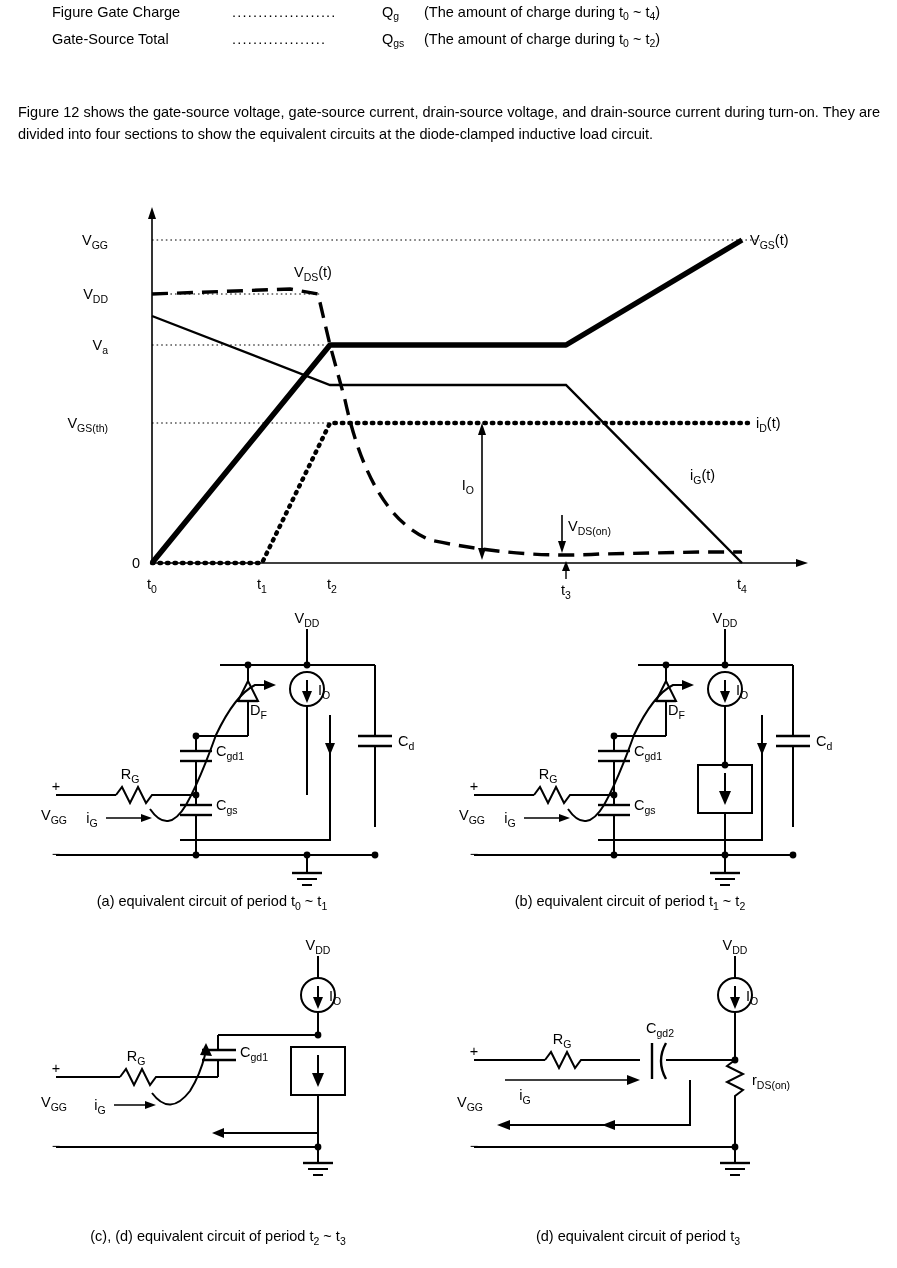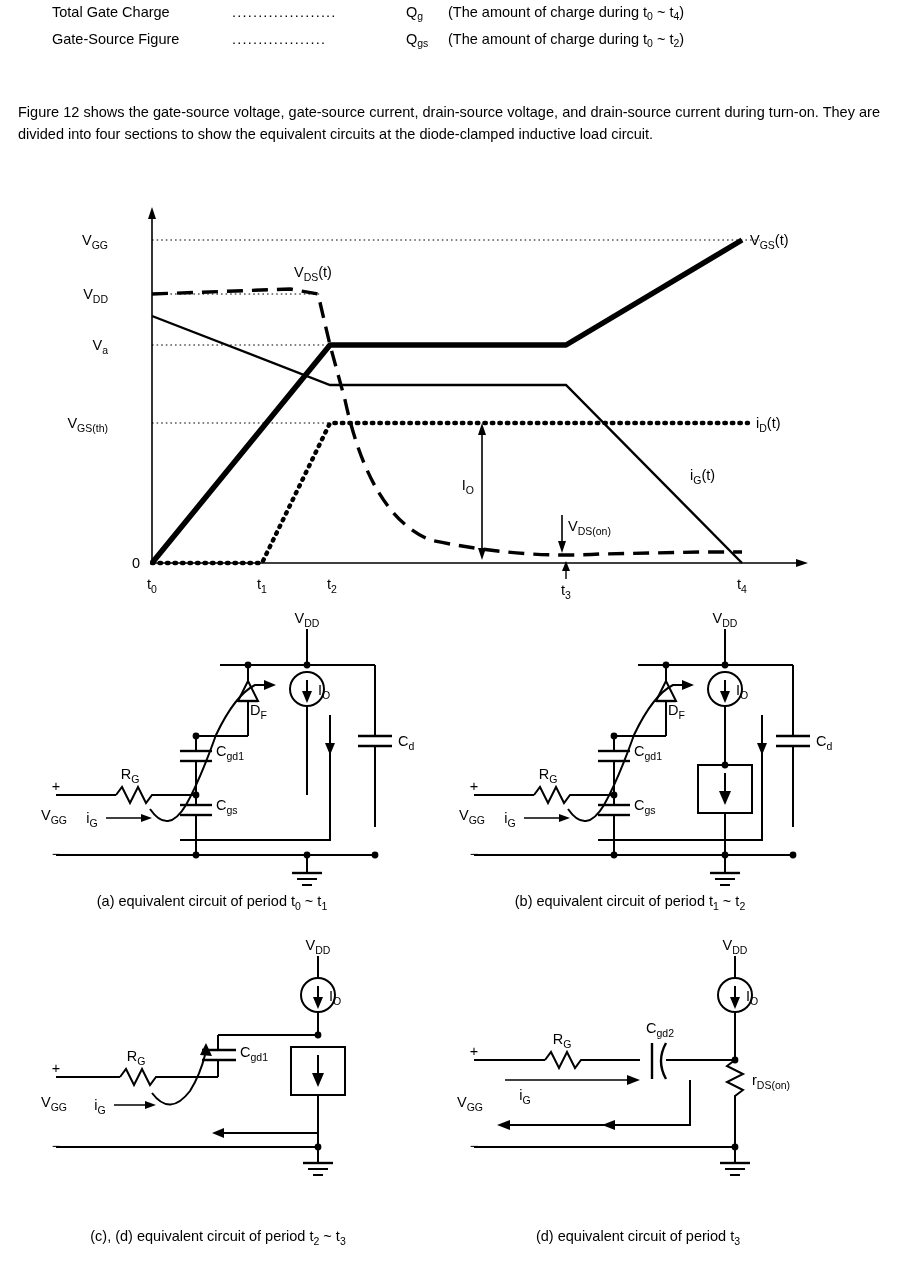--- a/index.html
+++ b/index.html
@@ -5,42 +5,42 @@
   html,body{margin:0;padding:0;}
   body{
     width:897px;height:1268px;background:#fff;
     font-family:"Liberation Sans", sans-serif;
     color:#000;position:relative;overflow:hidden;
   }
   .defs-list{position:absolute;left:52px;top:4px;width:820px;font-size:14.5px;}
   .defs-row{display:flex;align-items:baseline;margin-bottom:9px;white-space:nowrap;}
   .defs-name{display:inline-block;}
   .defs-dots{display:inline-block;letter-spacing:1.2px;color:#000;}
-  .defs-sym{display:inline-block;margin-left:24px;}
+  .defs-sym{display:inline-block;}
   .defs-desc{display:inline-block;text-align:right;}
   sub{font-size:0.72em;vertical-align:-0.28em;}
   .para{position:absolute;left:18px;top:102px;width:862px;font-size:14.5px;line-height:1.5;text-align:justify;}
   .fig{position:absolute;left:0;top:195px;width:770px;height:1073px;}
   svg{display:block;}
   .cap{font-size:14.5px;}
 </style>
 </head>
 <body>
 
 <div class="defs-list">
 
   <div class="defs-row">
-    <span class="defs-name" style="width:180px">Total Gate Charge</span>
+    <span class="defs-name" style="width:180px">Figure Gate Charge</span>
     <span class="defs-dots" style="width:150px">....................</span>
     <span class="defs-sym" style="width:42px"><span>Q</span><sub>g</sub></span>
     <span class="defs-desc"><span>(The amount of charge during t</span><sub>0</sub><span> ~ t</span><sub>4</sub>)</span>
   </div>
 
   <div class="defs-row">
-    <span class="defs-name" style="width:180px">Gate-Source Figure</span>
+    <span class="defs-name" style="width:180px">Gate-Source Total</span>
     <span class="defs-dots" style="width:150px">..................</span>
     <span class="defs-sym" style="width:42px"><span>Q</span><sub>gs</sub></span>
     <span class="defs-desc"><span>(The amount of charge during t</span><sub>0</sub><span> ~ t</span><sub>2</sub>)</span>
   </div>
 
 </div>
 
 <div class="para">Figure 12 shows the gate-source voltage, gate-source current, drain-source voltage, and drain-source current during turn-on. They are divided into four sections to show the equivalent circuits at the diode-clamped inductive load circuit.</div>
 
 <div class="fig">

